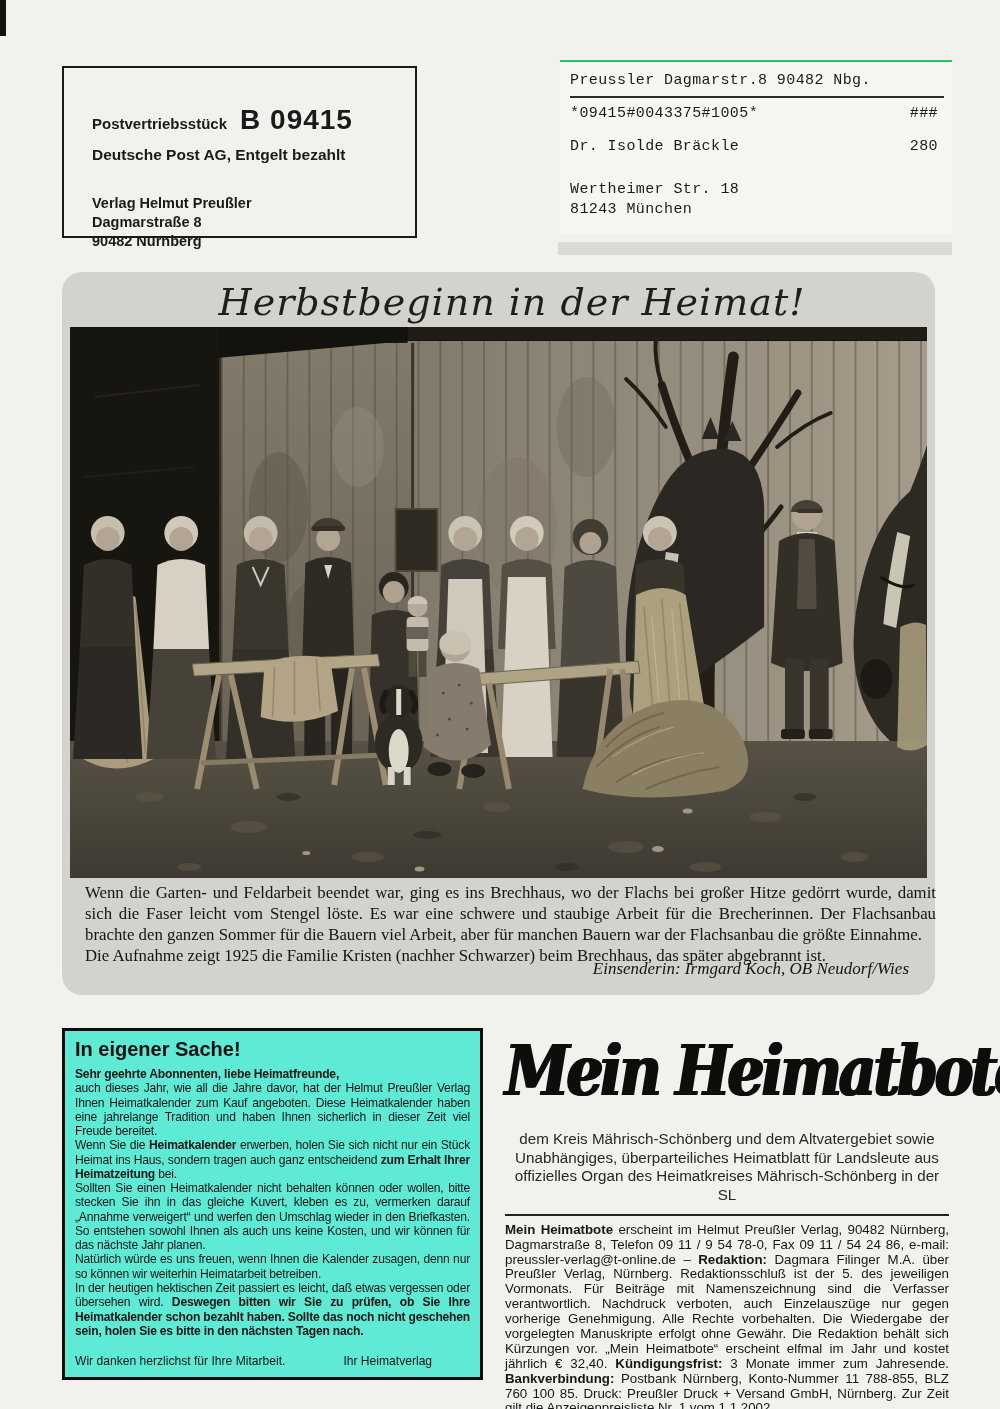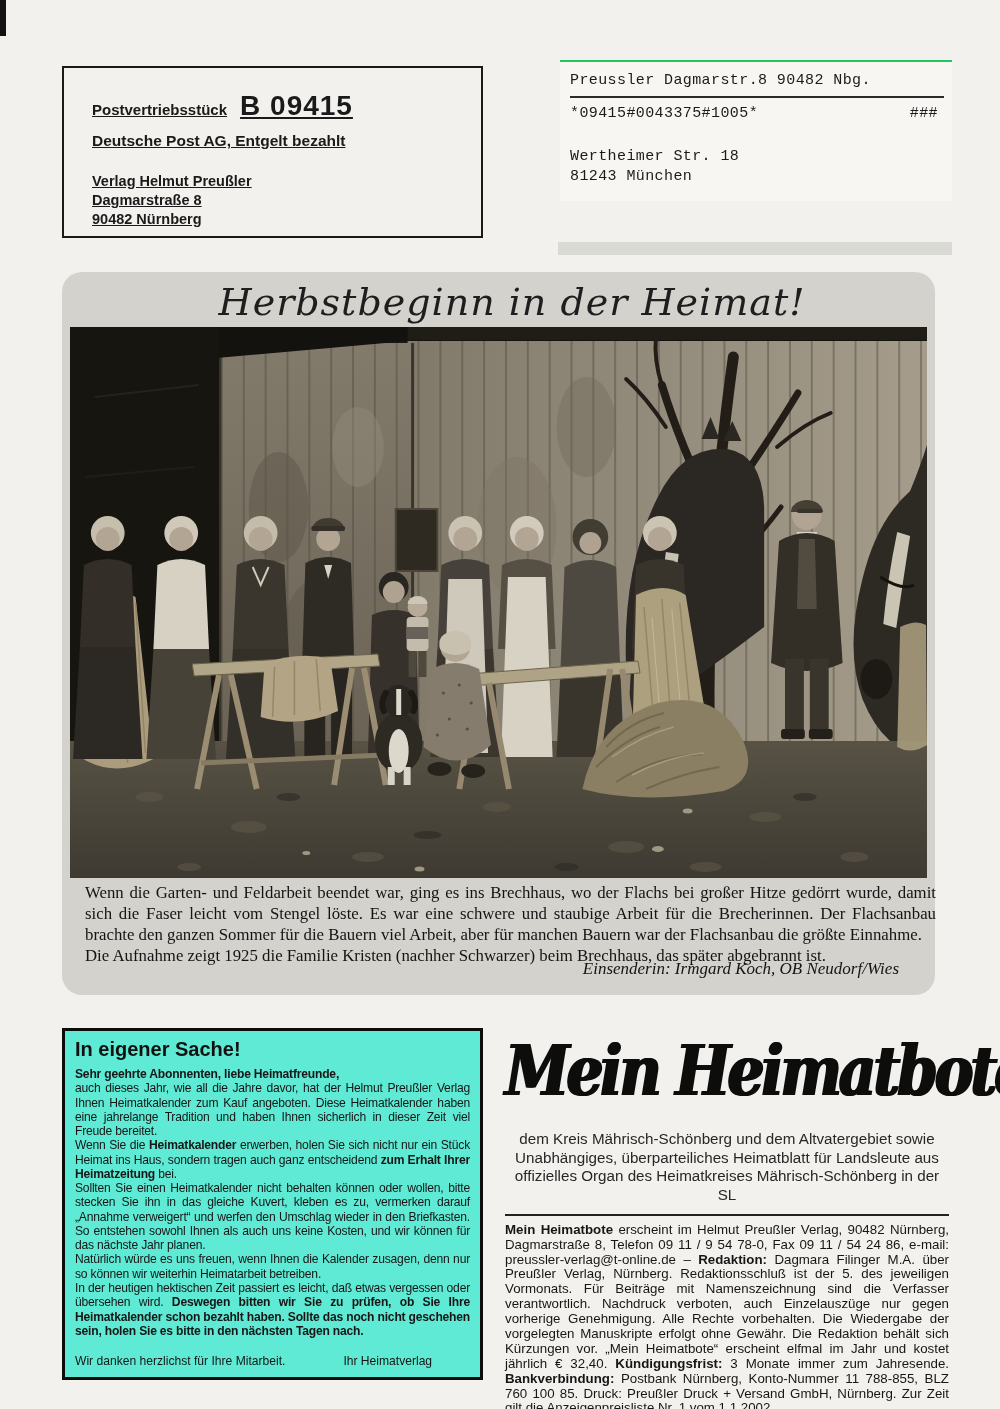--- a/index.html
+++ b/index.html
@@ -1,27 +1,27 @@
 <!DOCTYPE html>
 <html><head>
 <meta charset="utf-8">
 <style>
   html,body{margin:0;padding:0;}
   .page{position:relative;width:1000px;height:1409px;background:#f2f1ee;overflow:hidden;
         font-family:"Liberation Sans",sans-serif;color:#1a1a1a;}
   .corner-mark{position:absolute;left:0;top:0;width:6px;height:36px;background:#121212;}
 
   
-  .sender-box{position:absolute;left:62px;top:66px;width:421px;height:172px;box-sizing:border-box;
-              border:2px solid #1a1a1a;padding:22px 0 0 28px;background:#f2f1ee;text-decoration:underline;}
+  .sender-box{position:absolute;left:62px;top:66px;width:355px;height:172px;box-sizing:border-box;
+              border:2px solid #1a1a1a;padding:36px 0 0 28px;background:#f2f1ee;}
   .sb-line1{display:flex;align-items:baseline;}
   .sb-small{font-size:15px;font-weight:bold;}
   .sb-big{font-size:28px;font-weight:bold;margin-left:13px;letter-spacing:1px;}
   .sb-line2{margin-top:10px;font-size:15.5px;font-weight:bold;}
-  .sb-pub{margin-top:22px;font-size:14.5px;font-weight:bold;line-height:1.32;}
+  .sb-pub{margin-top:30px;font-size:14.5px;font-weight:bold;line-height:1.32;}
 
   
   .address-label{position:absolute;left:560px;top:60px;width:392px;box-sizing:border-box;
                  background:#f7f6f3;border-top:2px solid #22c55e;padding:10px 8px 16px 10px;
                  font-family:"Liberation Mono",monospace;font-size:15px;letter-spacing:0.4px;color:#1b1b1b;}
   .al-rule{border-top:2px solid #2b2b2b;margin:7px 0;}
   .al-row{display:flex;justify-content:space-between;padding-right:6px;}
   .name-row{margin-top:16px;}
   .al-street{margin-top:26px;}
   .al-city{margin-top:3px;}
@@ -31,21 +31,21 @@
   .feature-panel{position:absolute;left:62px;top:272px;width:873px;height:723px;
                  background:#d3d2cd;border-radius:20px;}
   .headline{position:absolute;top:8px;left:0;right:0;text-align:center;margin:0;
             font-family:"DejaVu Serif",serif;font-style:italic;font-weight:normal;
             font-size:38px;color:#1e1e1e;letter-spacing:1px;padding-left:27px;}
   .photo{position:absolute;left:8px;top:55px;width:857px;height:551px;overflow:hidden;background:#211f1a;}
   .photo svg{display:block;}
   .captions{position:absolute;left:11px;top:610px;width:851px;
             font-family:"Liberation Serif",serif;font-size:16.8px;line-height:1.26;color:#141414;margin-left:12px;}
   .captions p{margin:0;text-align:justify;}
-  .credit{position:absolute;right:36px;top:687px;margin:0;
+  .credit{position:absolute;right:26px;top:687px;margin:0;
           font-family:"Liberation Serif",serif;font-style:italic;font-size:17px;color:#141414;}
 
   
   .notice-box{position:absolute;left:62px;top:1028px;width:421px;min-height:331px;box-sizing:border-box;
               background:#5eead4;border:3px solid #0c0c0c;padding:7px 10px 9px;}
   .notice-box h2{margin:0 0 6px;font-size:20px;color:#111;}
   .notice-box p{margin:0;font-size:12.1px;line-height:1.18;text-align:justify;letter-spacing:-0.2px;color:#161616;}
   .b{font-weight:bold;}
   .closing{display:flex;font-size:12.1px;margin-top:16px;color:#161616;text-align:center;}
   .closing span:last-child{margin-left:58px;}
@@ -78,20 +78,24 @@
       <div>90482 Nürnberg</div>
     </div>
   </div>
 
   <div class="address-label">
     <div class="al-routing">Preussler Dagmarstr.8 90482 Nbg.</div>
     <div class="al-rule"></div>
     <div class="al-row">
       <span>*09415#0043375#1005*</span>
       <span>###</span>
+    </div>
+    <div class="al-row name-row">
+      <span>Dr. Isolde Bräckle</span>
+      <span>280</span>
     </div>
     <div class="al-street">Wertheimer Str. 18</div>
     <div class="al-city">81243 München</div>
   </div>
   <div class="label-shadow"></div>
 
   <section class="feature-panel">
     <h1 class="headline">Herbstbeginn in der Heimat!</h1>
 
     <div class="photo">

